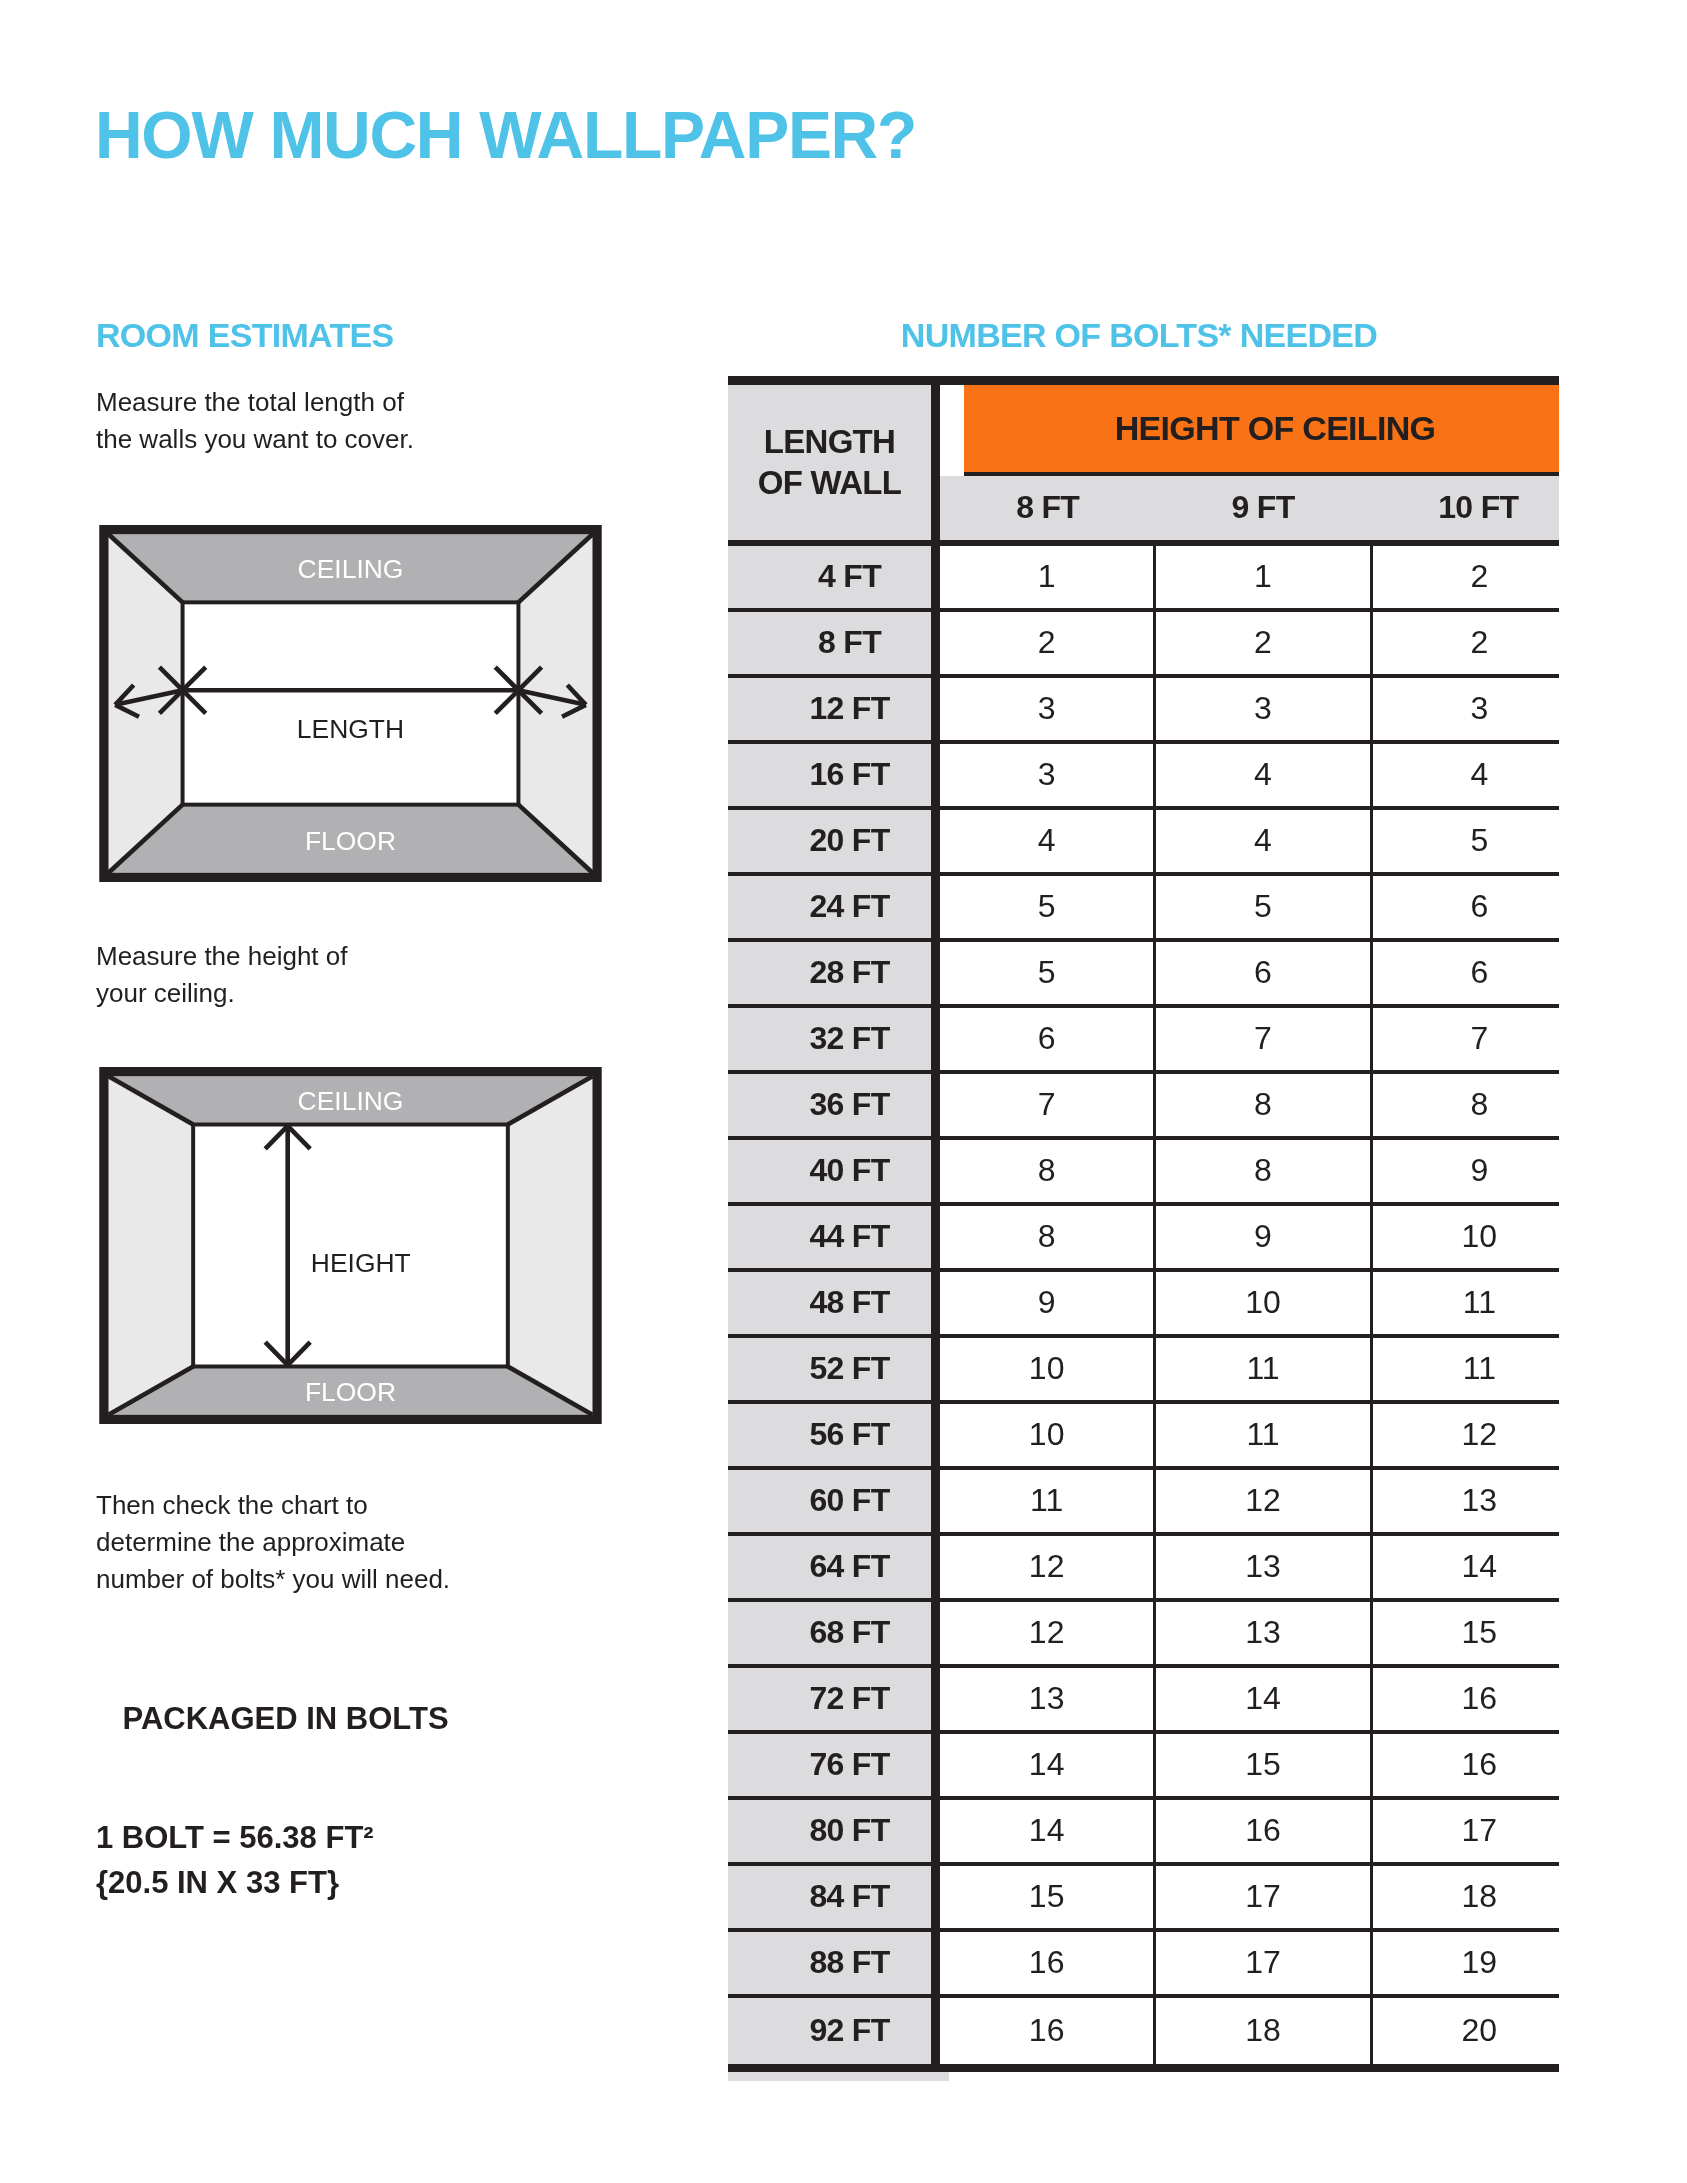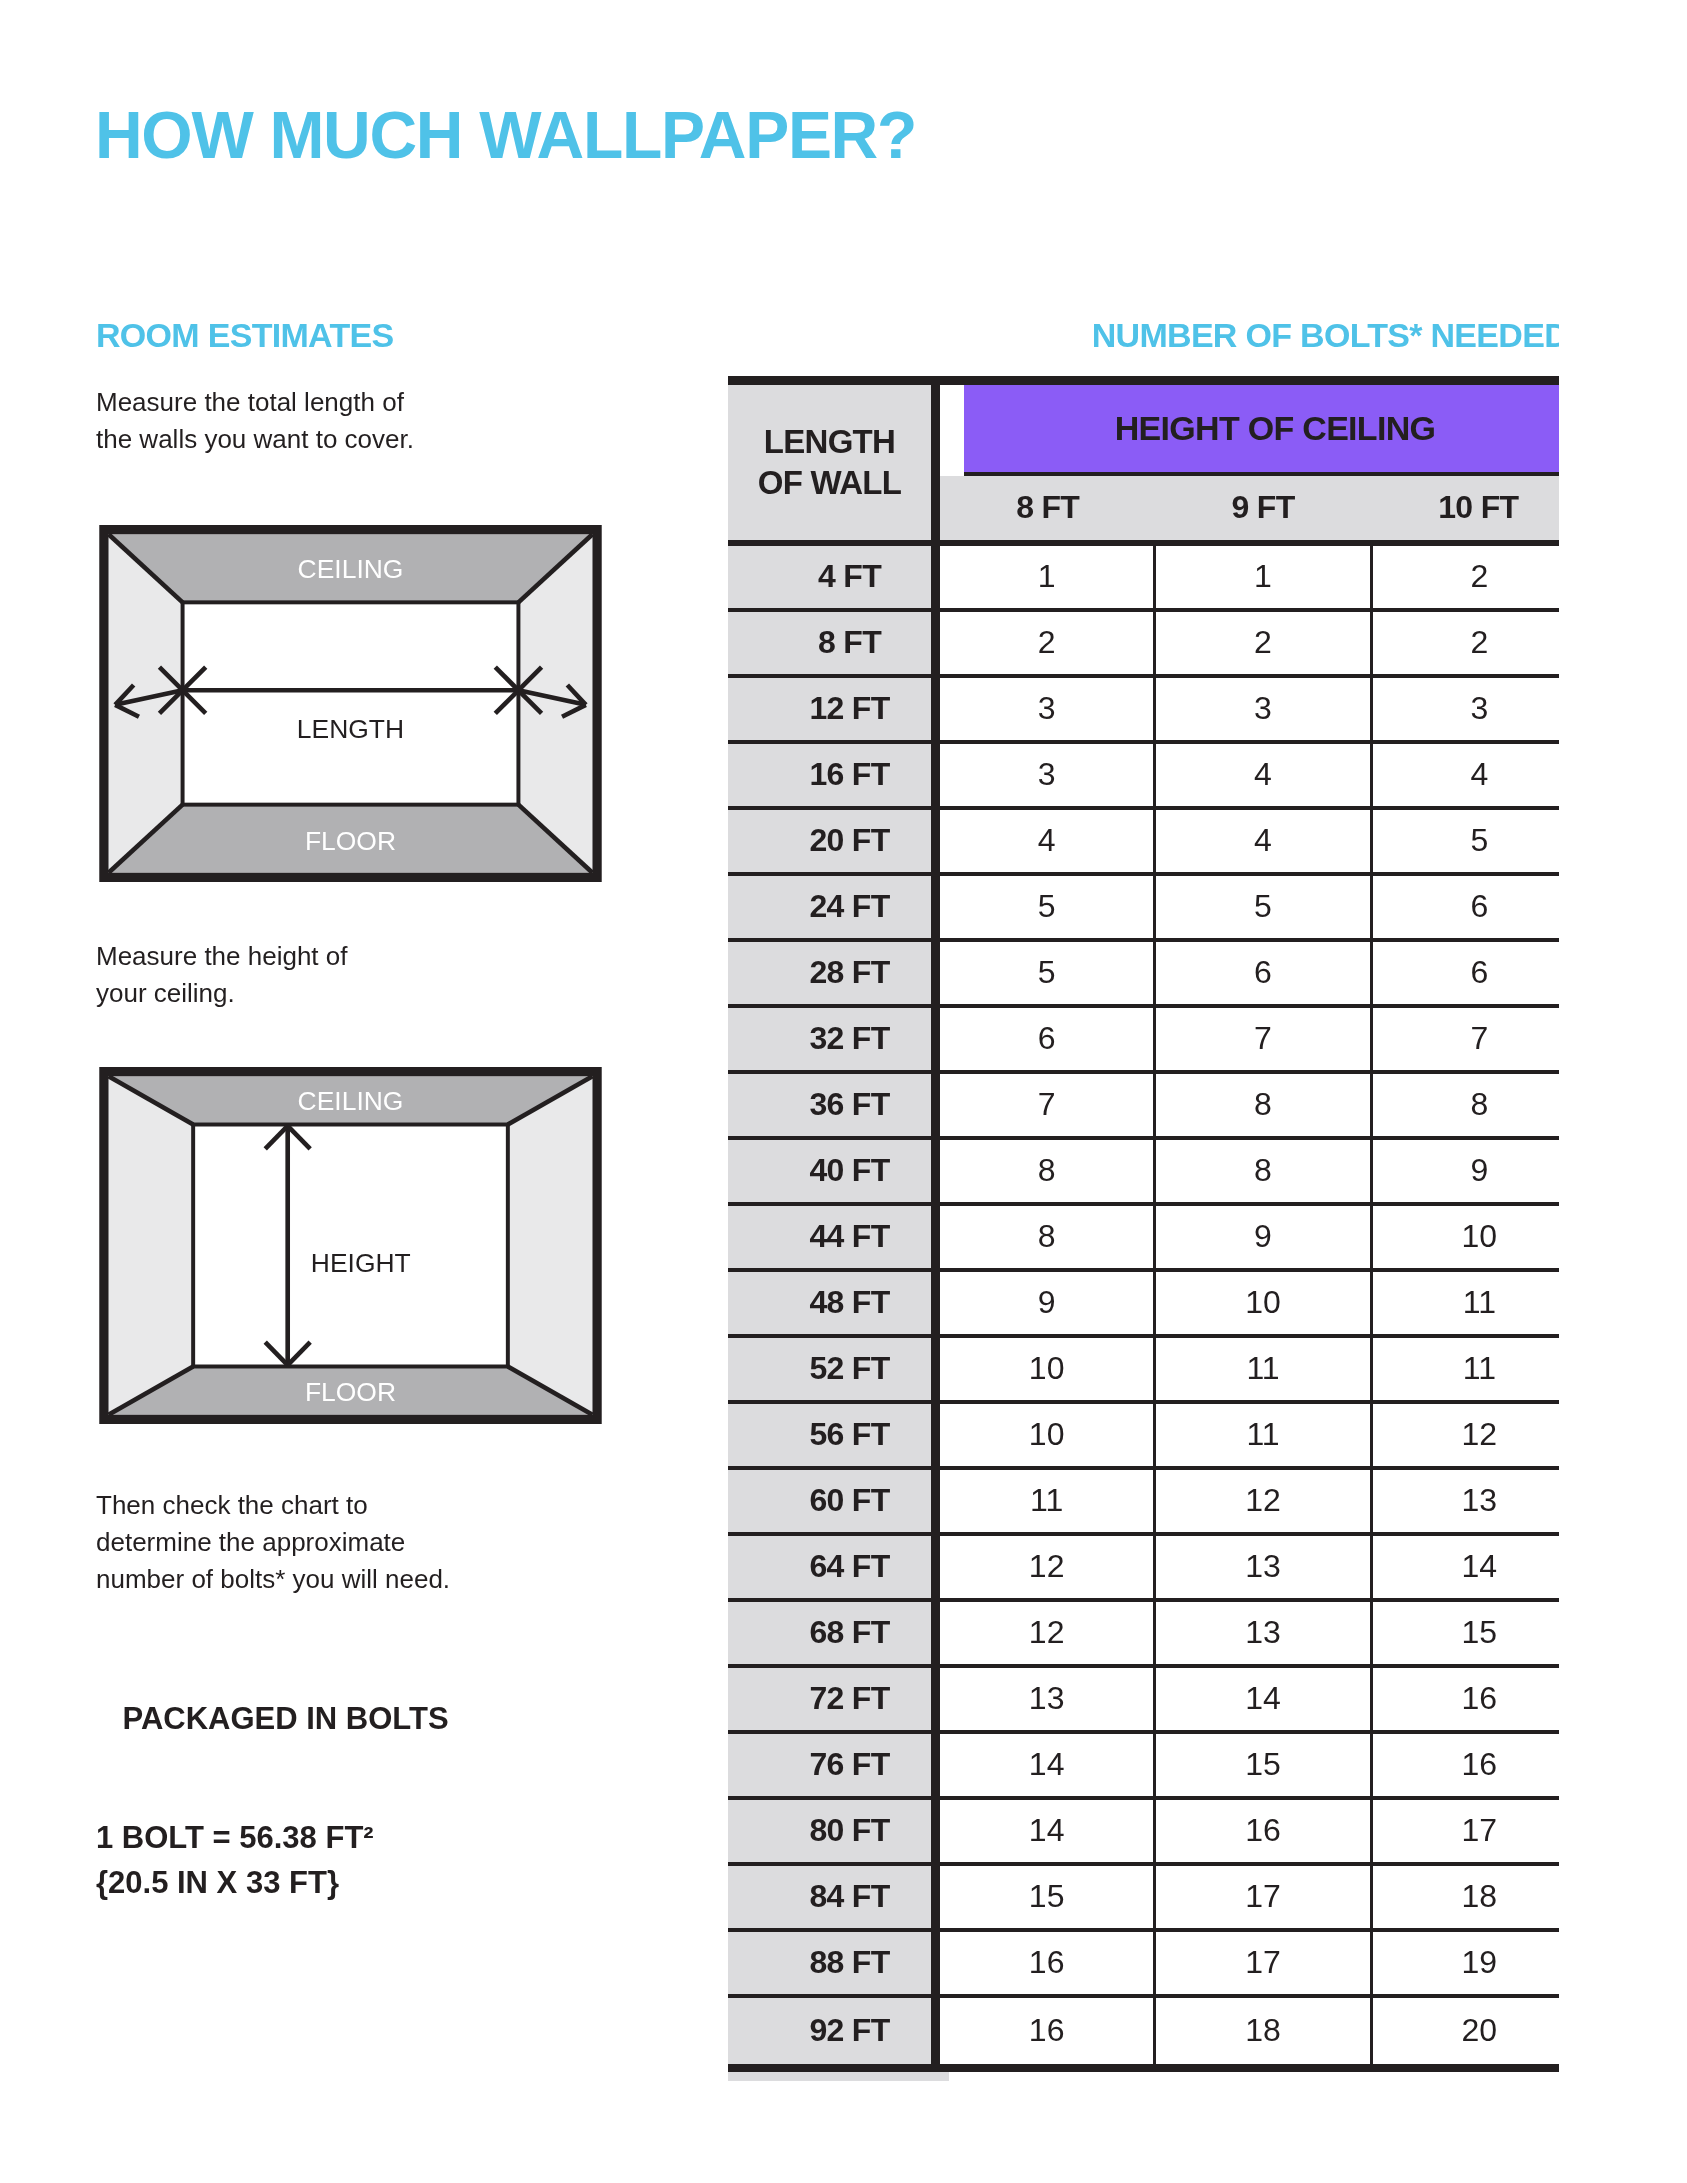--- a/index.html
+++ b/index.html
@@ -17,21 +17,21 @@
 
   #title {
     position: absolute; left: 95px; top: 97px;
     font-size: 66px; font-weight: bold; letter-spacing: -1.3px;
   }
   .section-heading {
     position: absolute; top: 316px;
     font-size: 34px; font-weight: bold; letter-spacing: -0.7px;
   }
   #room-estimates-heading { left: 96px; }
-  #table-heading { left: 710px; width: 858px; text-align: right; }
+  #table-heading { left: 710px; width: 858px; text-align: center; }
 
   .step-text {
     position: absolute; left: 96px;
     font-size: 26px; line-height: 37px;
     white-space: pre-line;
   }
   #step1 { top: 384px; }
   #step2 { top: 938px; }
   #step3 { top: 1487px; }
 
@@ -66,21 +66,21 @@
   .thead { display: flex; }
   .th-col0 {
     width: 212px; background: #DCDCDE;
     border-right: 9.3px solid #231F20;
     display: flex; align-items: center; justify-content: center;
     text-align: center; font-weight: bold; font-size: 33px; line-height: 41px;
     white-space: pre-line; letter-spacing: -0.7px;
   }
   .th-right { flex: 1; display: flex; flex-direction: column; }
   .th-hoc {
-    height: 91px; background: #8b5cf6;
+    height: 91px; background: #f97316;
     border-bottom: 4px solid #231F20;
     display: flex; align-items: center; justify-content: center;
     font-weight: bold; font-size: 34px; letter-spacing: -0.7px; margin-left: 24px;
   }
   .th-sub { height: 64px; background: #DCDCDE; display: flex; }
   .th-sub-cell {
     flex: 1; display: flex; align-items: center; justify-content: center;
     font-weight: bold; font-size: 32px; letter-spacing: -0.7px;
   }
 

